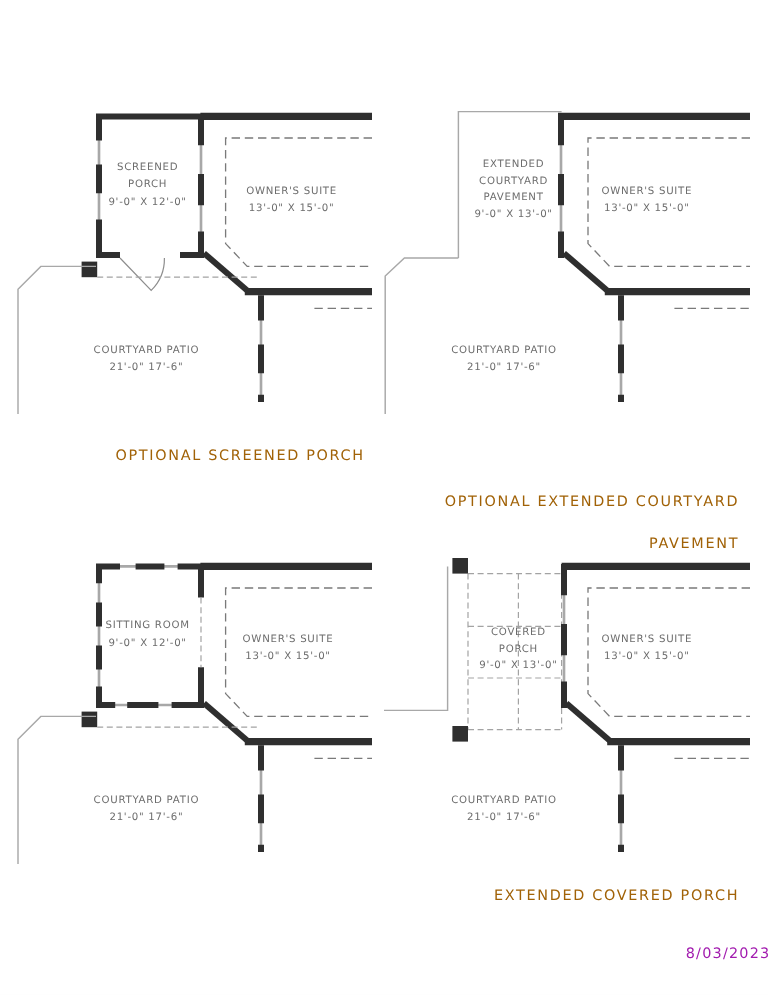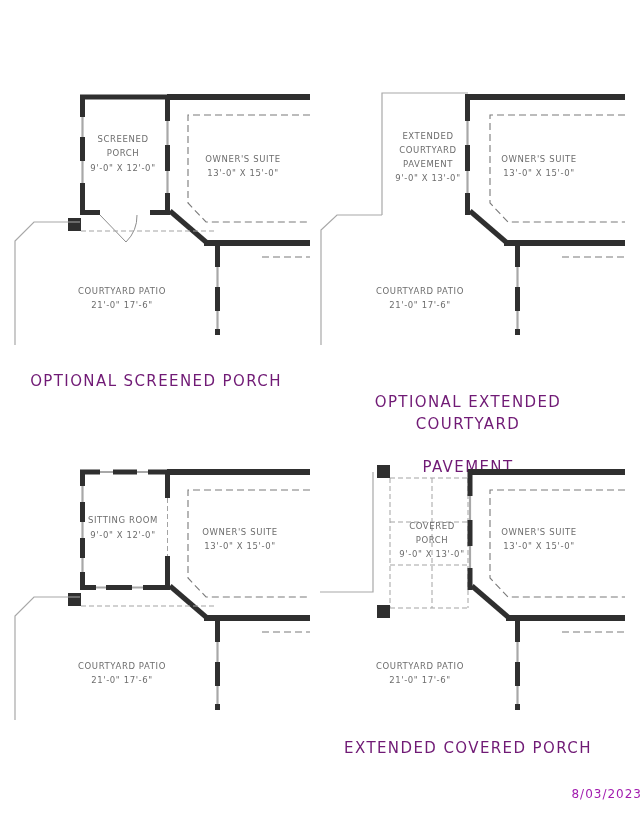--- a/index.html
+++ b/index.html
@@ -15,22 +15,22 @@
   .wallthin { stroke:#2f2f2f; stroke-width:5;  fill:none; }
   .winbase  { stroke:#a8a8a8; stroke-width:2.2; fill:none; }
   .dash     { stroke:#7a7a7a; stroke-width:1.1; fill:none; stroke-dasharray:7 4; }
   .dashlight{ stroke:#a3a3a3; stroke-width:1;   fill:none; stroke-dasharray:5 3; }
   .thin     { stroke:#a8a8a8; stroke-width:1.2; fill:none; }
   .post     { fill:#2f2f2f; stroke:none; }
   .door     { stroke:#8d8d8d; stroke-width:1; fill:none; }
   text.rtxt { fill:#6d6d6d; font-size:8.5px; letter-spacing:0.6px; text-anchor:middle;
               font-family:"DejaVu Sans", sans-serif; }
   .caption {
-    position:absolute; color:#701a75; font-size:15px; letter-spacing:1.4px;
-    text-align:center; line-height:1.45; white-space:pre-line;
+    position:absolute; color:#a16207; font-size:12px; letter-spacing:1.4px;
+    text-align:right; line-height:1.45; white-space:pre-line;
   }
   .date {
     position:absolute; color:#a21caf; font-size:12px; letter-spacing:1px;
   }
 </style>
 </head>
 <body>
 
 <div class="sheet">
 
@@ -97,21 +97,21 @@
     </g>
     <g>
       <text class="rtxt" x="219" y="77">OWNER'S SUITE</text>
       <text class="rtxt" x="219" y="91">13'-0" X 15'-0"</text>
     </g>
     <g>
       <text class="rtxt" x="100" y="209">COURTYARD PATIO</text>
       <text class="rtxt" x="100" y="223">21'-0" 17'-6"</text>
     </g>
   </svg>
-  <div class="caption" style="left:320px; top:370px; width:296px;">
+  <div class="caption" style="left:320px; top:393px; width:296px;">
     <div>OPTIONAL EXTENDED COURTYARD</div>
     <div>PAVEMENT</div>
   </div>
 
   <svg class="plan" style="left:10px; top:460px;" width="300" height="260" viewBox="0 0 300 260">
     <g>
       <path class="wall" d="M 157,12 H 300"></path>
       <path class="wallthin" d="M 160,126 L 196,157"></path>
       <path class="wall" d="M 194,158 H 300"></path>
     </g>

